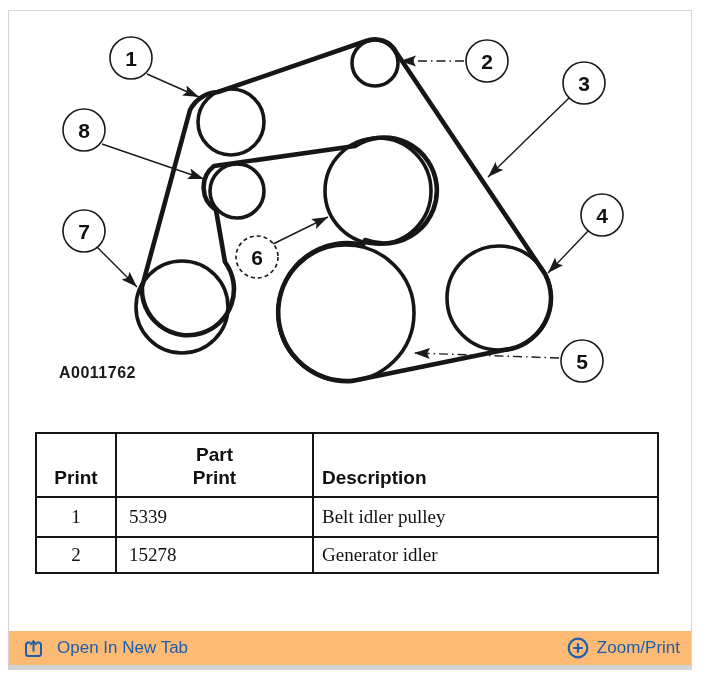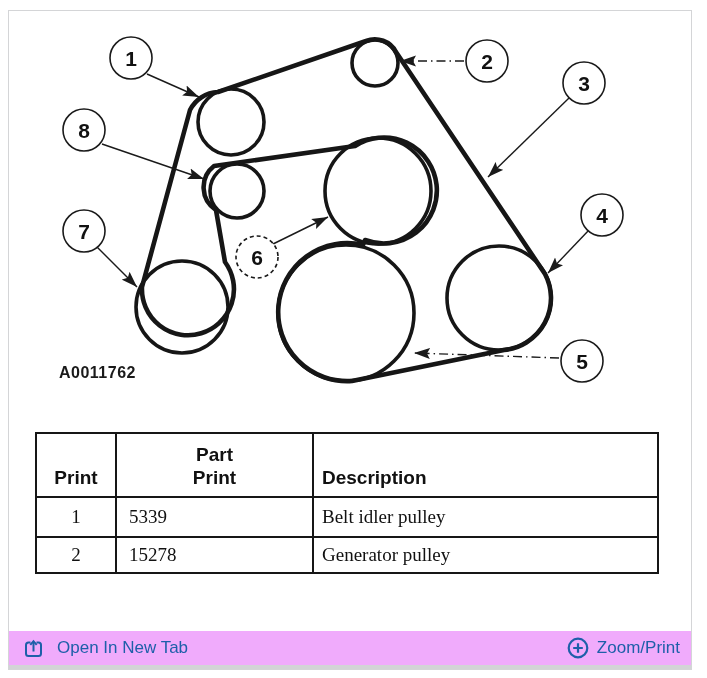--- a/index.html
+++ b/index.html
@@ -31,21 +31,21 @@
   .parts-table td{
     font-family:"Liberation Serif",serif;font-size:19px;color:#111;
     vertical-align:middle;padding:0;
   }
   td.c-item{text-align:center;}
   td.c-part{text-align:left;padding-left:12px;}
   td.c-desc{text-align:left;padding-left:8px;margin-left:20px;}
   tr.hdr{height:64px;} tr.r1{height:40px;} tr.r2{height:36px;}
   .footer{
     position:absolute;left:0;right:0;bottom:0;height:38px;
-    background:#f0abfc;border-bottom:4px solid #d2d4d6;box-sizing:border-box;
+    background:#fdba74;border-bottom:4px solid #d2d4d6;box-sizing:border-box;
     display:flex;align-items:center;justify-content:space-between;
     padding:0 11px 0 15px;
   }
   .flink{
     display:flex;align-items:center;gap:14px;color:#1d5fa9;
     font-size:17px;text-decoration:none;cursor:pointer;white-space:nowrap;
   }
   .flink.right{gap:7px;}
   .flink svg{display:block;}
 </style>
@@ -154,21 +154,21 @@
       <th class="c-desc">Description</th>
     </tr>
     <tr class="r1">
       <td class="c-item">1</td>
       <td class="c-part">5339</td>
       <td class="c-desc">Belt idler pulley</td>
     </tr>
     <tr class="r2">
       <td class="c-item">2</td>
       <td class="c-part">15278</td>
-      <td class="c-desc">Generator pulley</td>
+      <td class="c-desc">Generator idler</td>
     </tr>
   </tbody>
     </table>
 
   <div class="footer">
     <a class="flink">
       <svg width="19" height="19" viewBox="0 0 19 19">
         <path d="M6.5 3.5 H4.5 A2.5 2.5 0 0 0 2 6 V14.5 A2.5 2.5 0 0 0 4.5 17 H14.5 A2.5 2.5 0 0 0 17 14.5 V6 A2.5 2.5 0 0 0 14.5 3.5 H12.5" fill="none" stroke="#1d5fa9" stroke-width="2"></path>
         <path d="M9.5 12.5 V3" fill="none" stroke="#1d5fa9" stroke-width="2"></path>
         <path d="M6.3 5.8 L9.5 2.2 L12.7 5.8" fill="none" stroke="#1d5fa9" stroke-width="2" stroke-linejoin="miter"></path>

